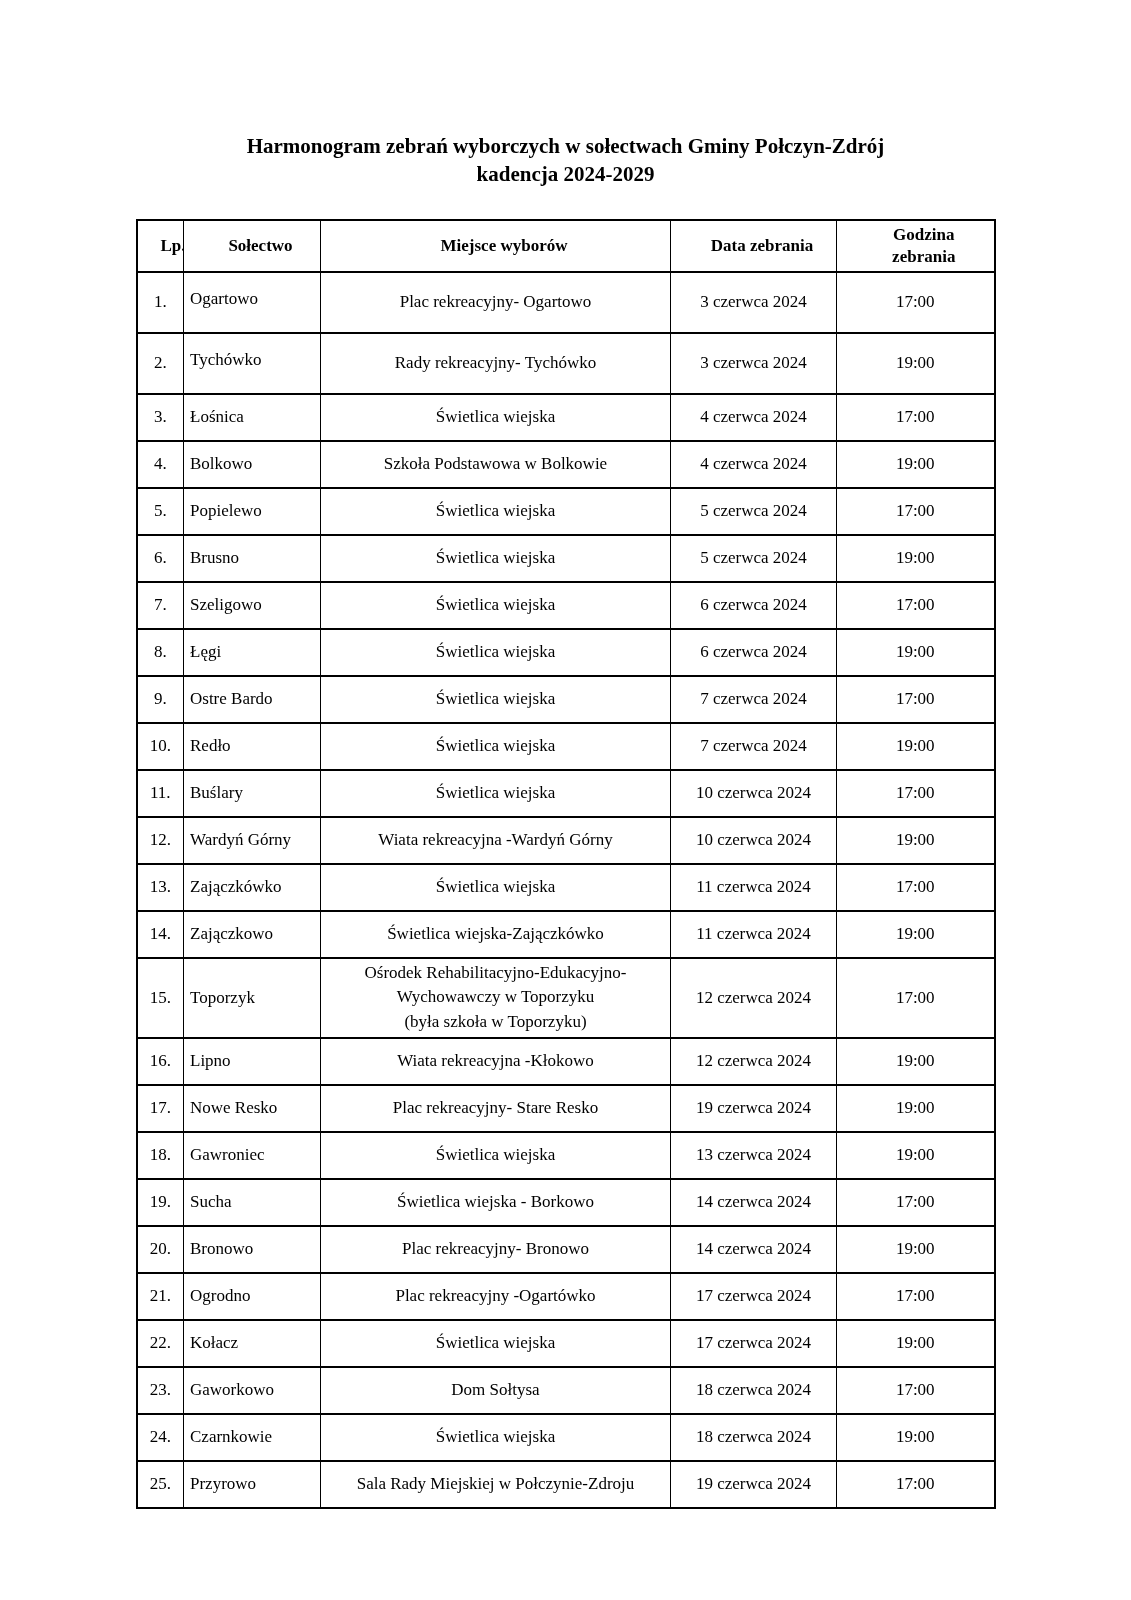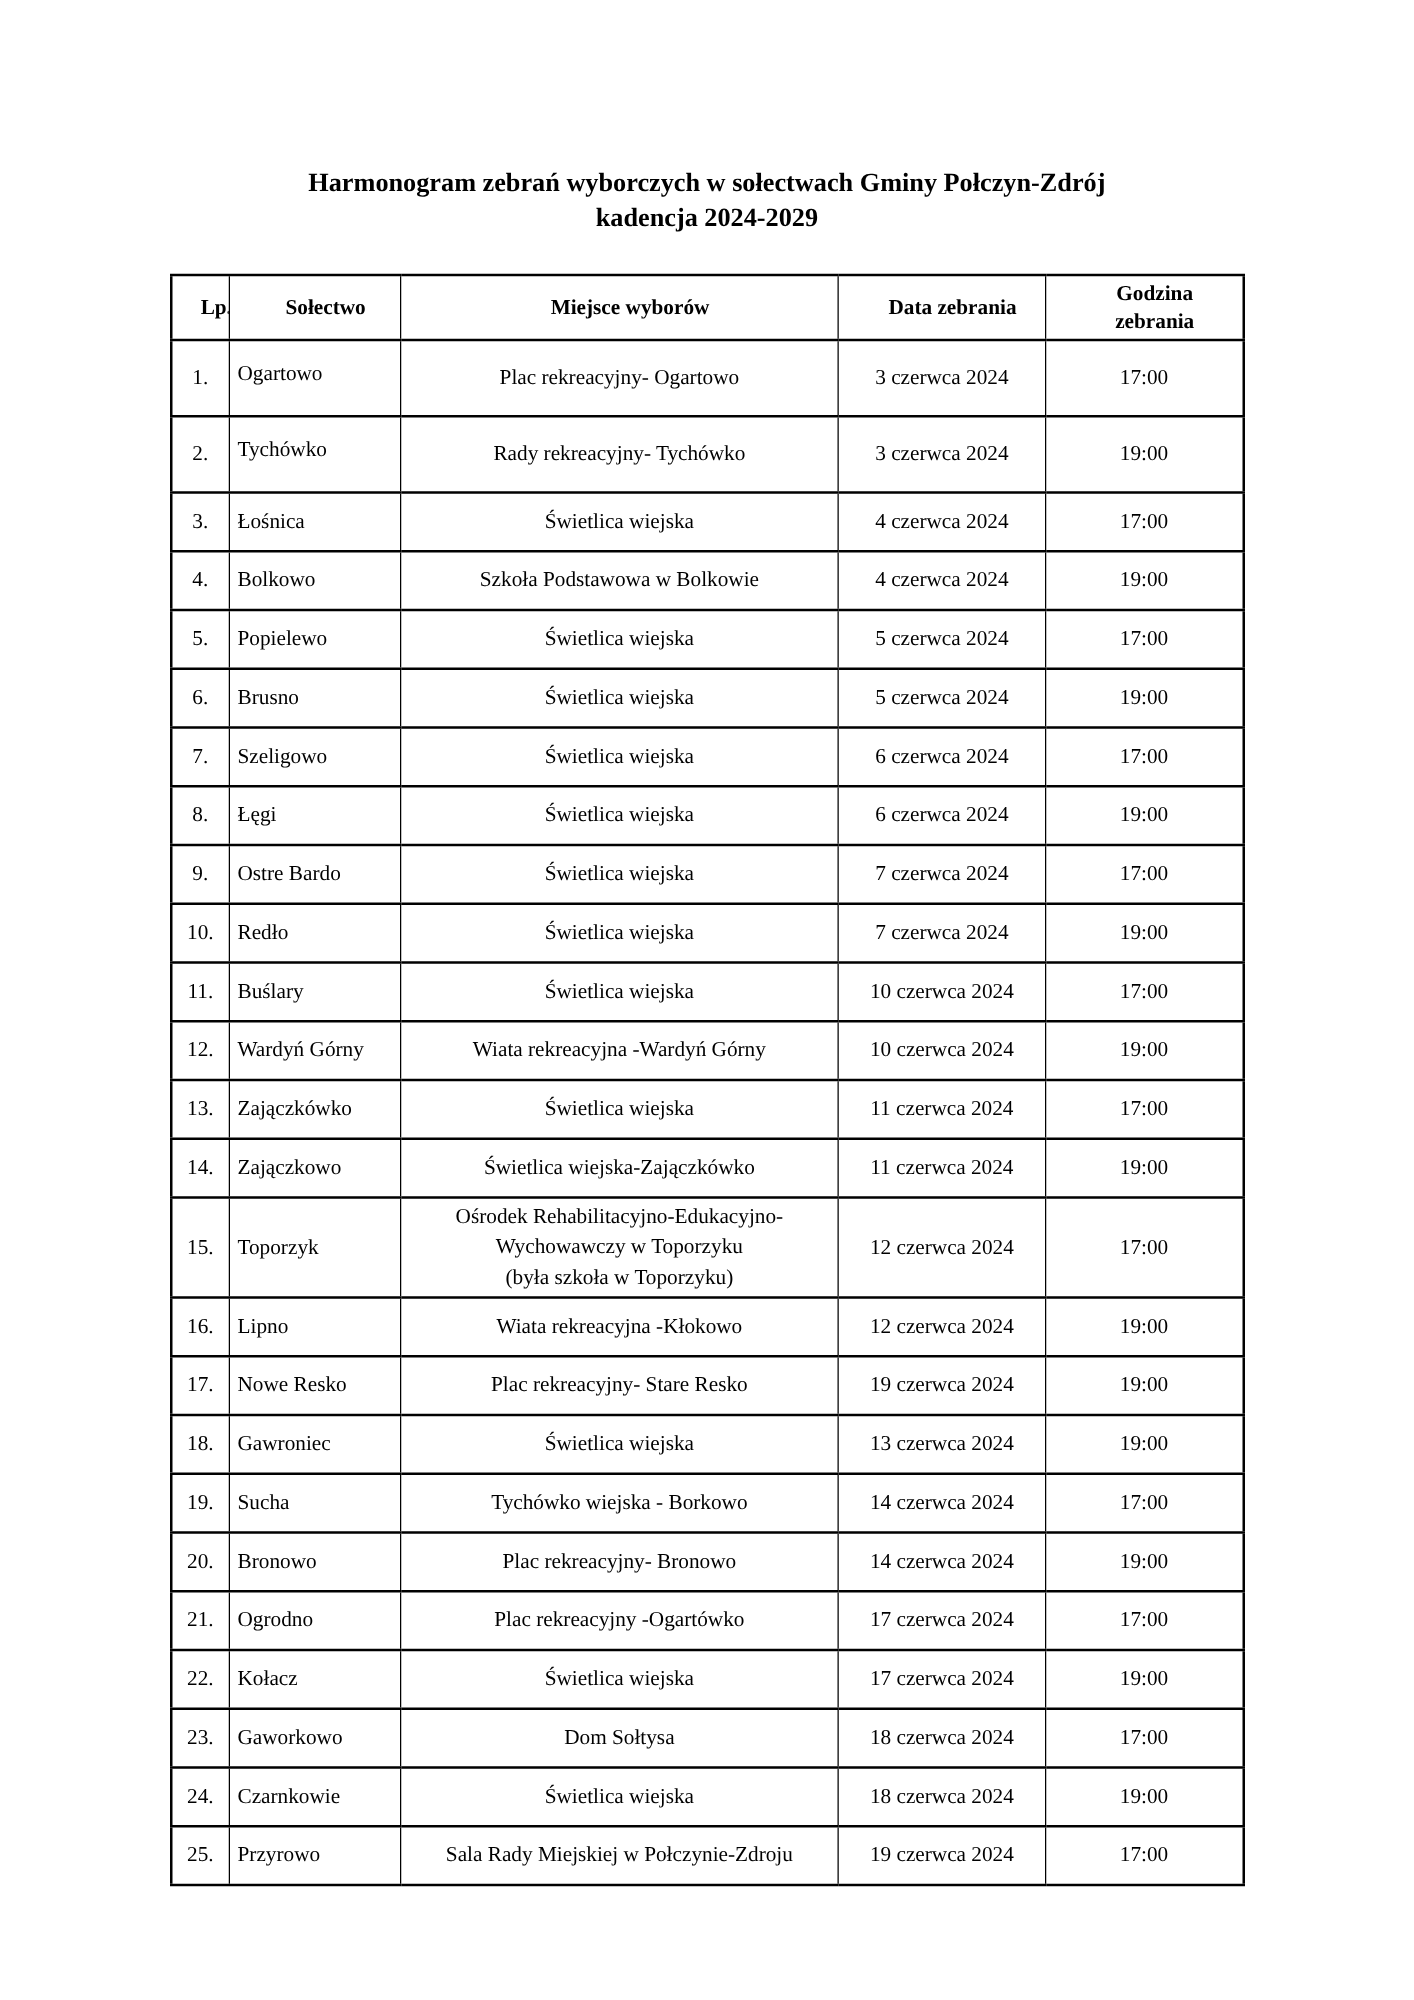--- a/index.html
+++ b/index.html
@@ -223,21 +223,21 @@
         <tr>
           <td class="lp-cell">18.</td>
           <td class="sol-cell">Gawroniec</td>
           <td class="miej-cell">Świetlica wiejska</td>
           <td class="data-cell">13 czerwca 2024</td>
           <td class="godz-cell">19:00</td>
         </tr>
         <tr>
           <td class="lp-cell">19.</td>
           <td class="sol-cell">Sucha</td>
-          <td class="miej-cell">Tychówko wiejska - Borkowo</td>
+          <td class="miej-cell">Świetlica wiejska - Borkowo</td>
           <td class="data-cell">14 czerwca 2024</td>
           <td class="godz-cell">17:00</td>
         </tr>
         <tr>
           <td class="lp-cell">20.</td>
           <td class="sol-cell">Bronowo</td>
           <td class="miej-cell">Plac rekreacyjny- Bronowo</td>
           <td class="data-cell">14 czerwca 2024</td>
           <td class="godz-cell">19:00</td>
         </tr>

